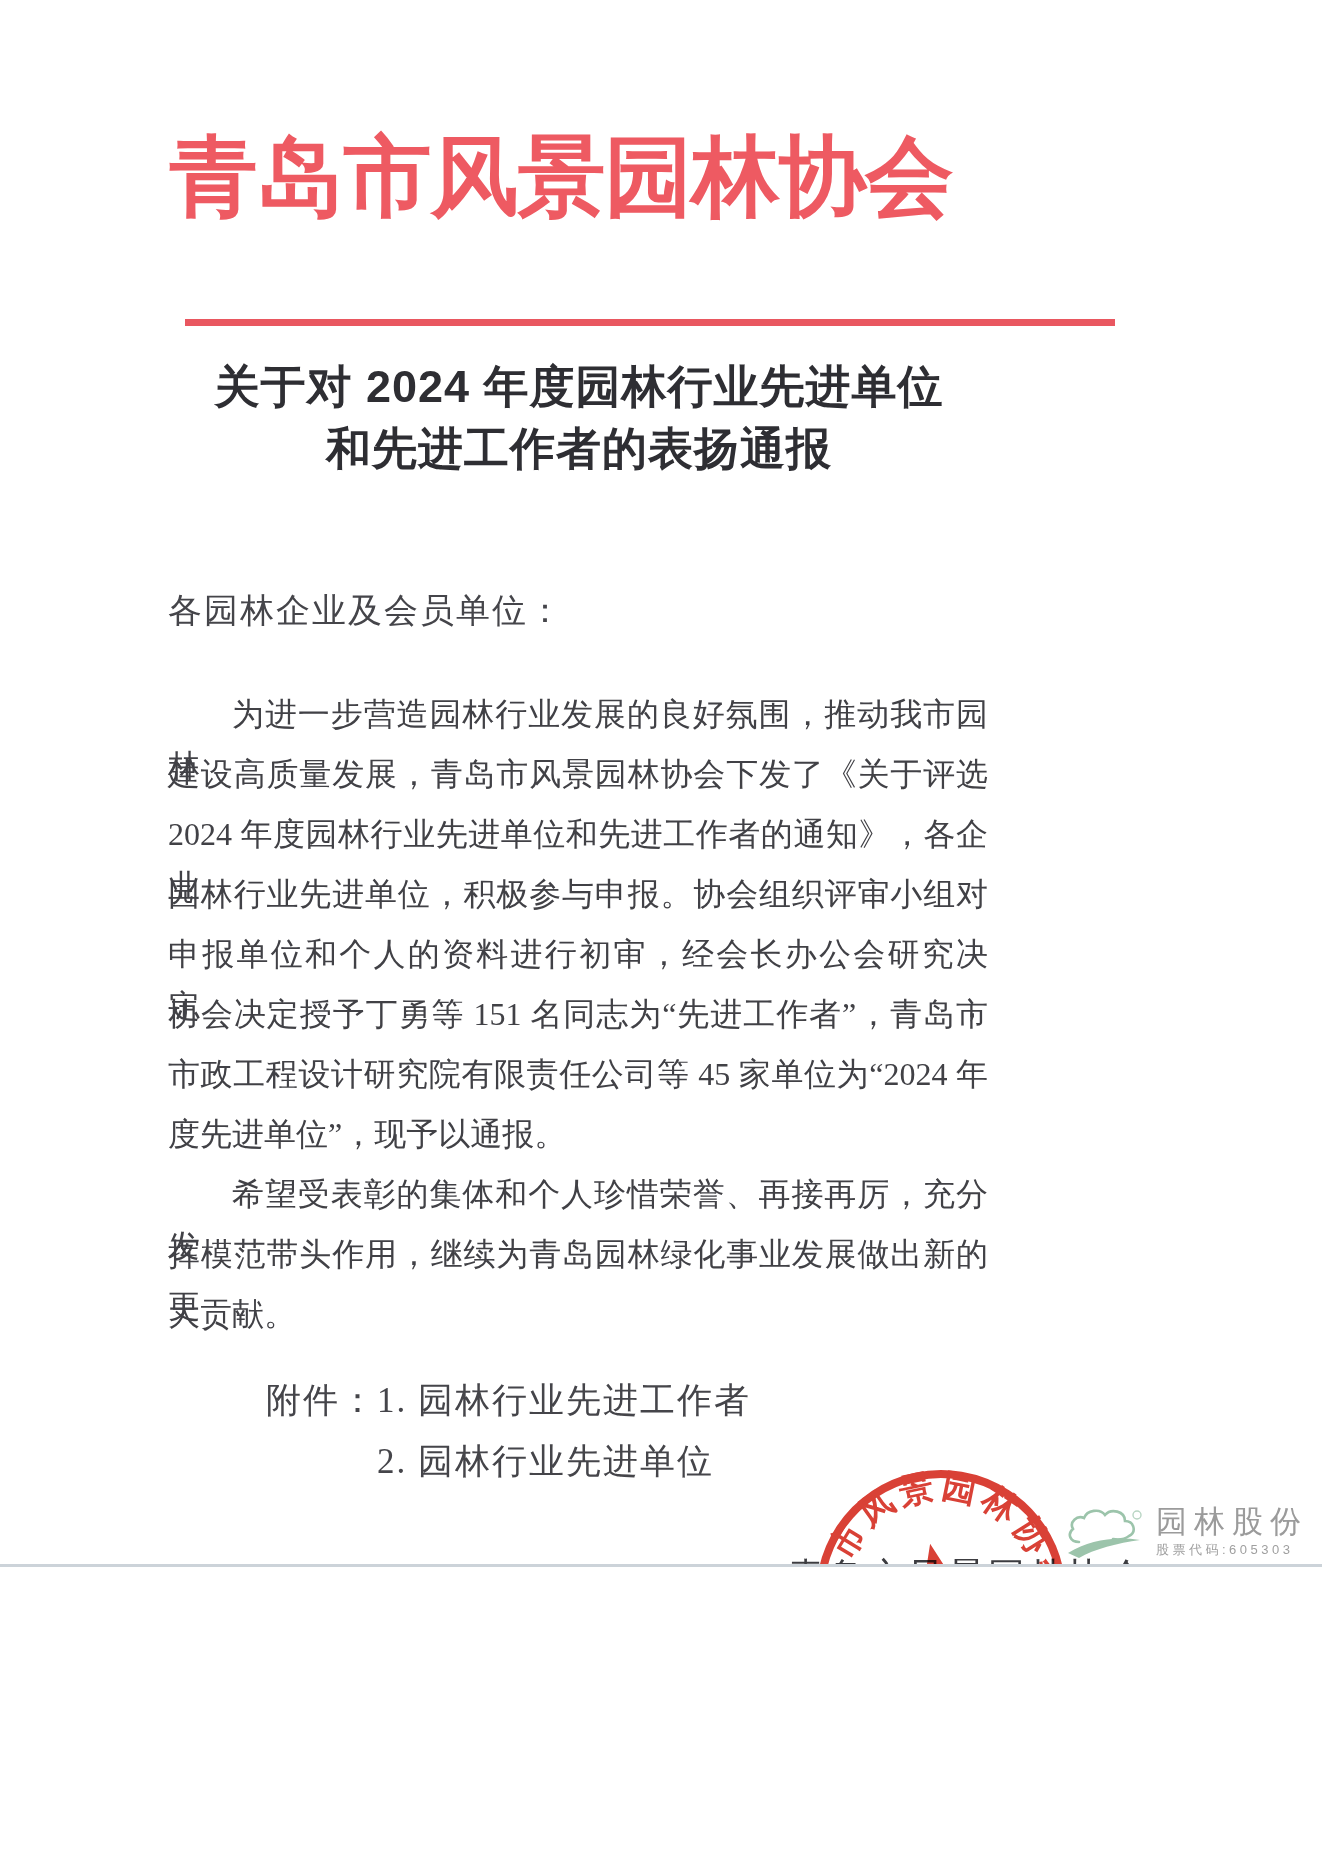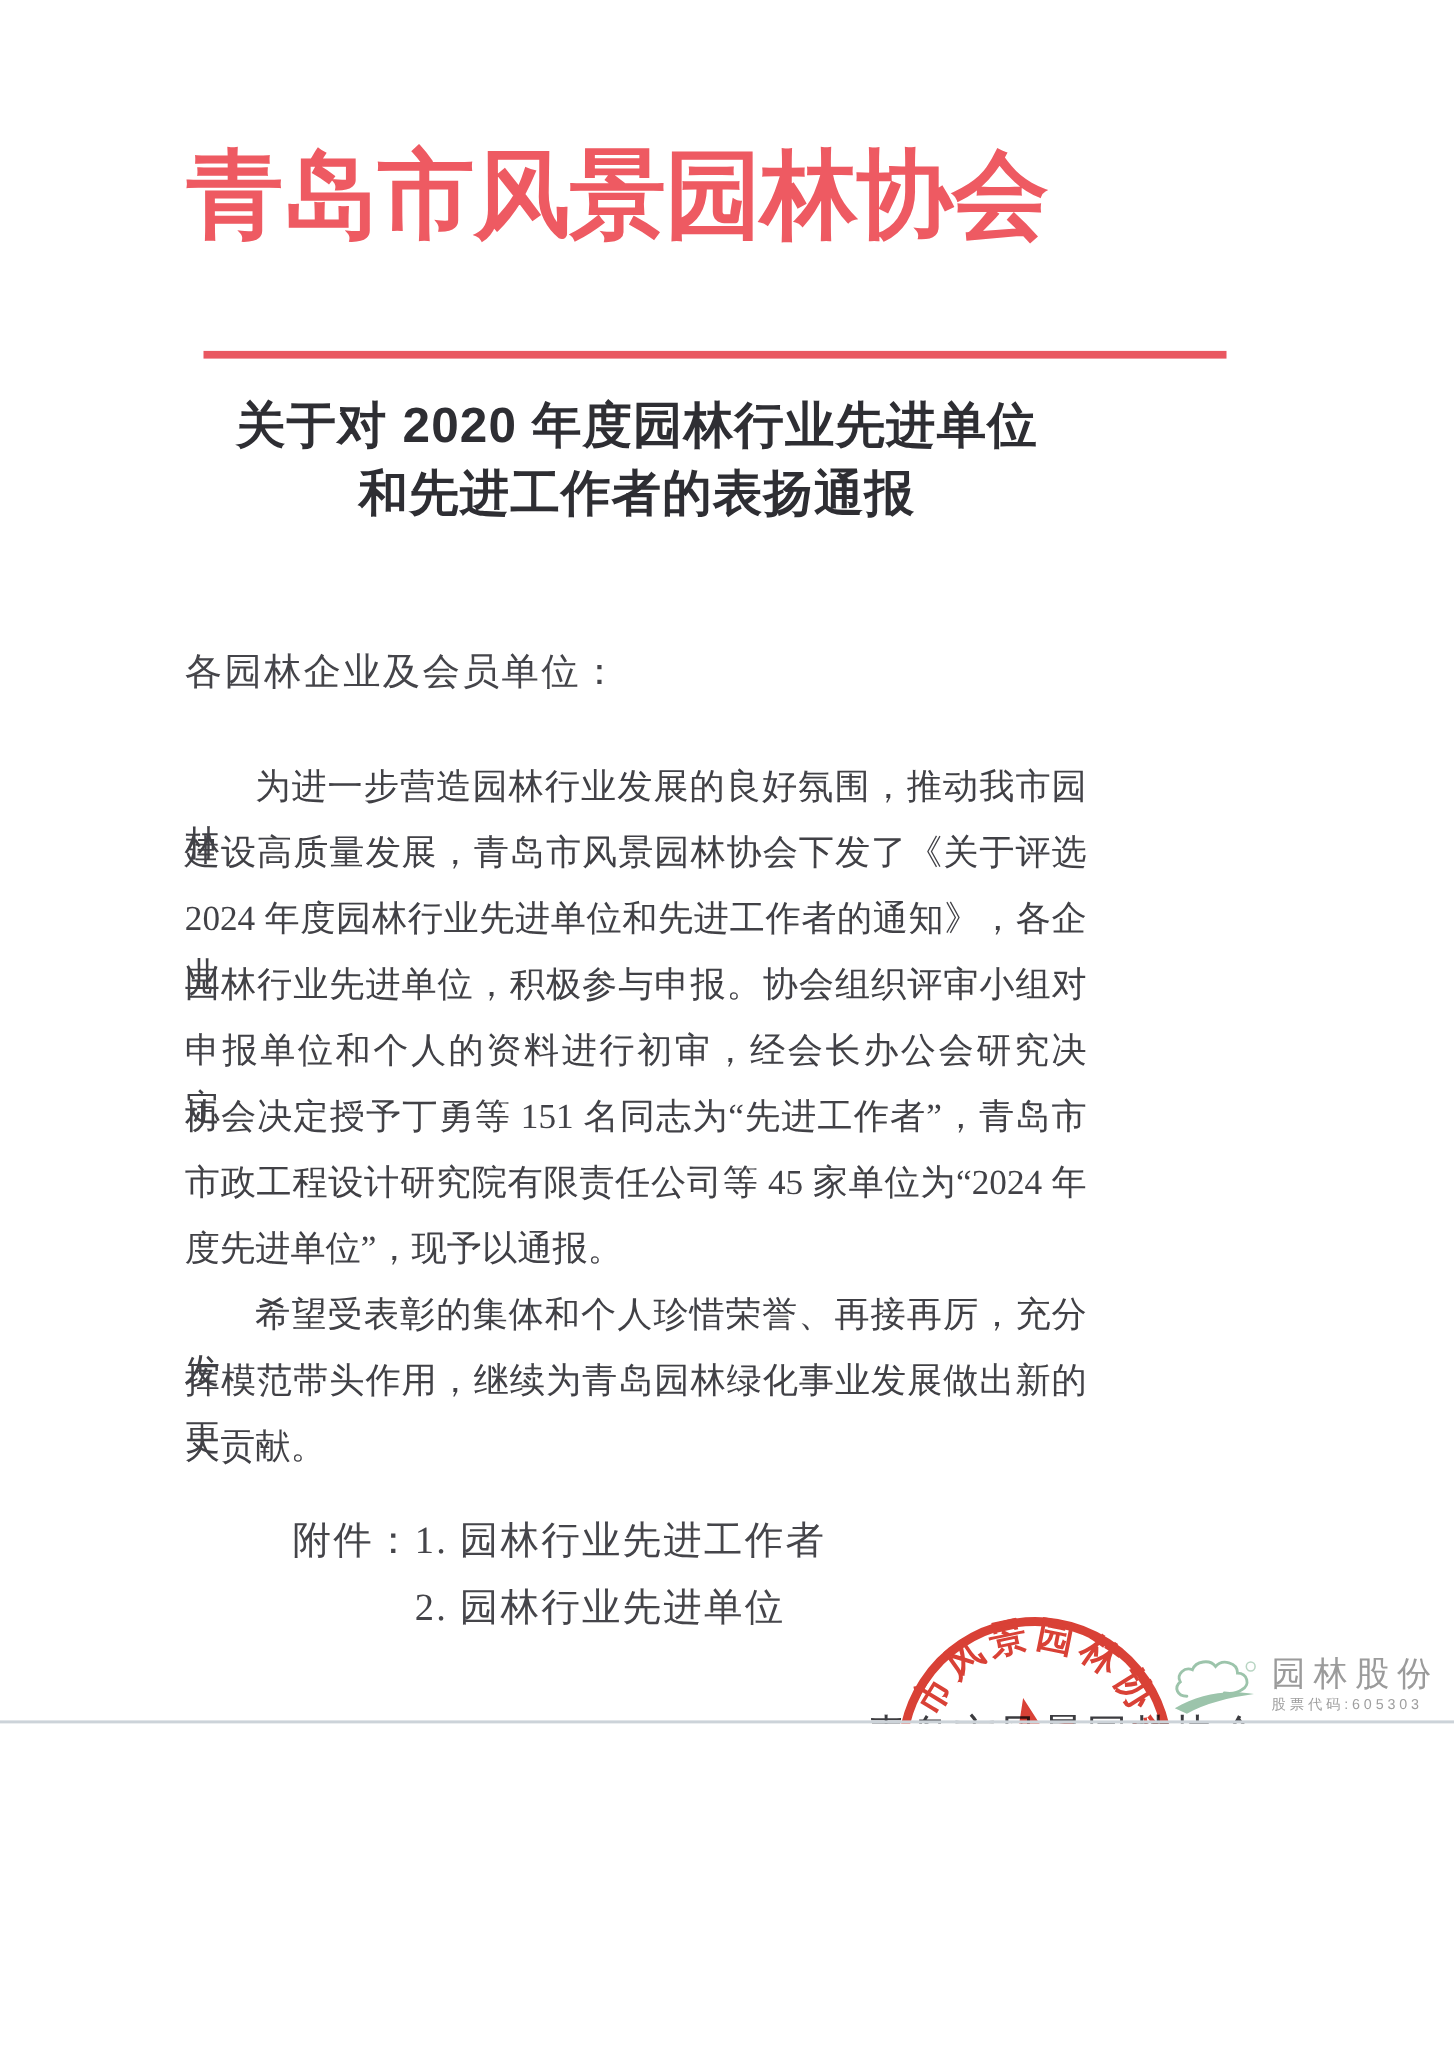--- a/index.html
+++ b/index.html
@@ -100,21 +100,21 @@
 </style>
 </head>
 <body>
 
 <div id="page">
 
   <div class="org-header">青岛市风景园林协会</div>
   <div class="red-rule"></div>
 
   <div class="doc-title">
-    <div>关于对 2020 年度园林行业先进单位</div>
+    <div>关于对 2024 年度园林行业先进单位</div>
     <div>和先进工作者的表扬通报</div>
   </div>
 
   <div class="salutation">各园林企业及会员单位：</div>
 
   <div class="paragraphs">
     <div class="pline indent">为进一步营造园林行业发展的良好氛围，推动我市园林</div>
     <div class="pline">建设高质量发展，青岛市风景园林协会下发了《关于评选</div>
     <div class="pline">2024 年度园林行业先进单位和先进工作者的通知》，各企业</div>
     <div class="pline">园林行业先进单位，积极参与申报。协会组织评审小组对</div>

